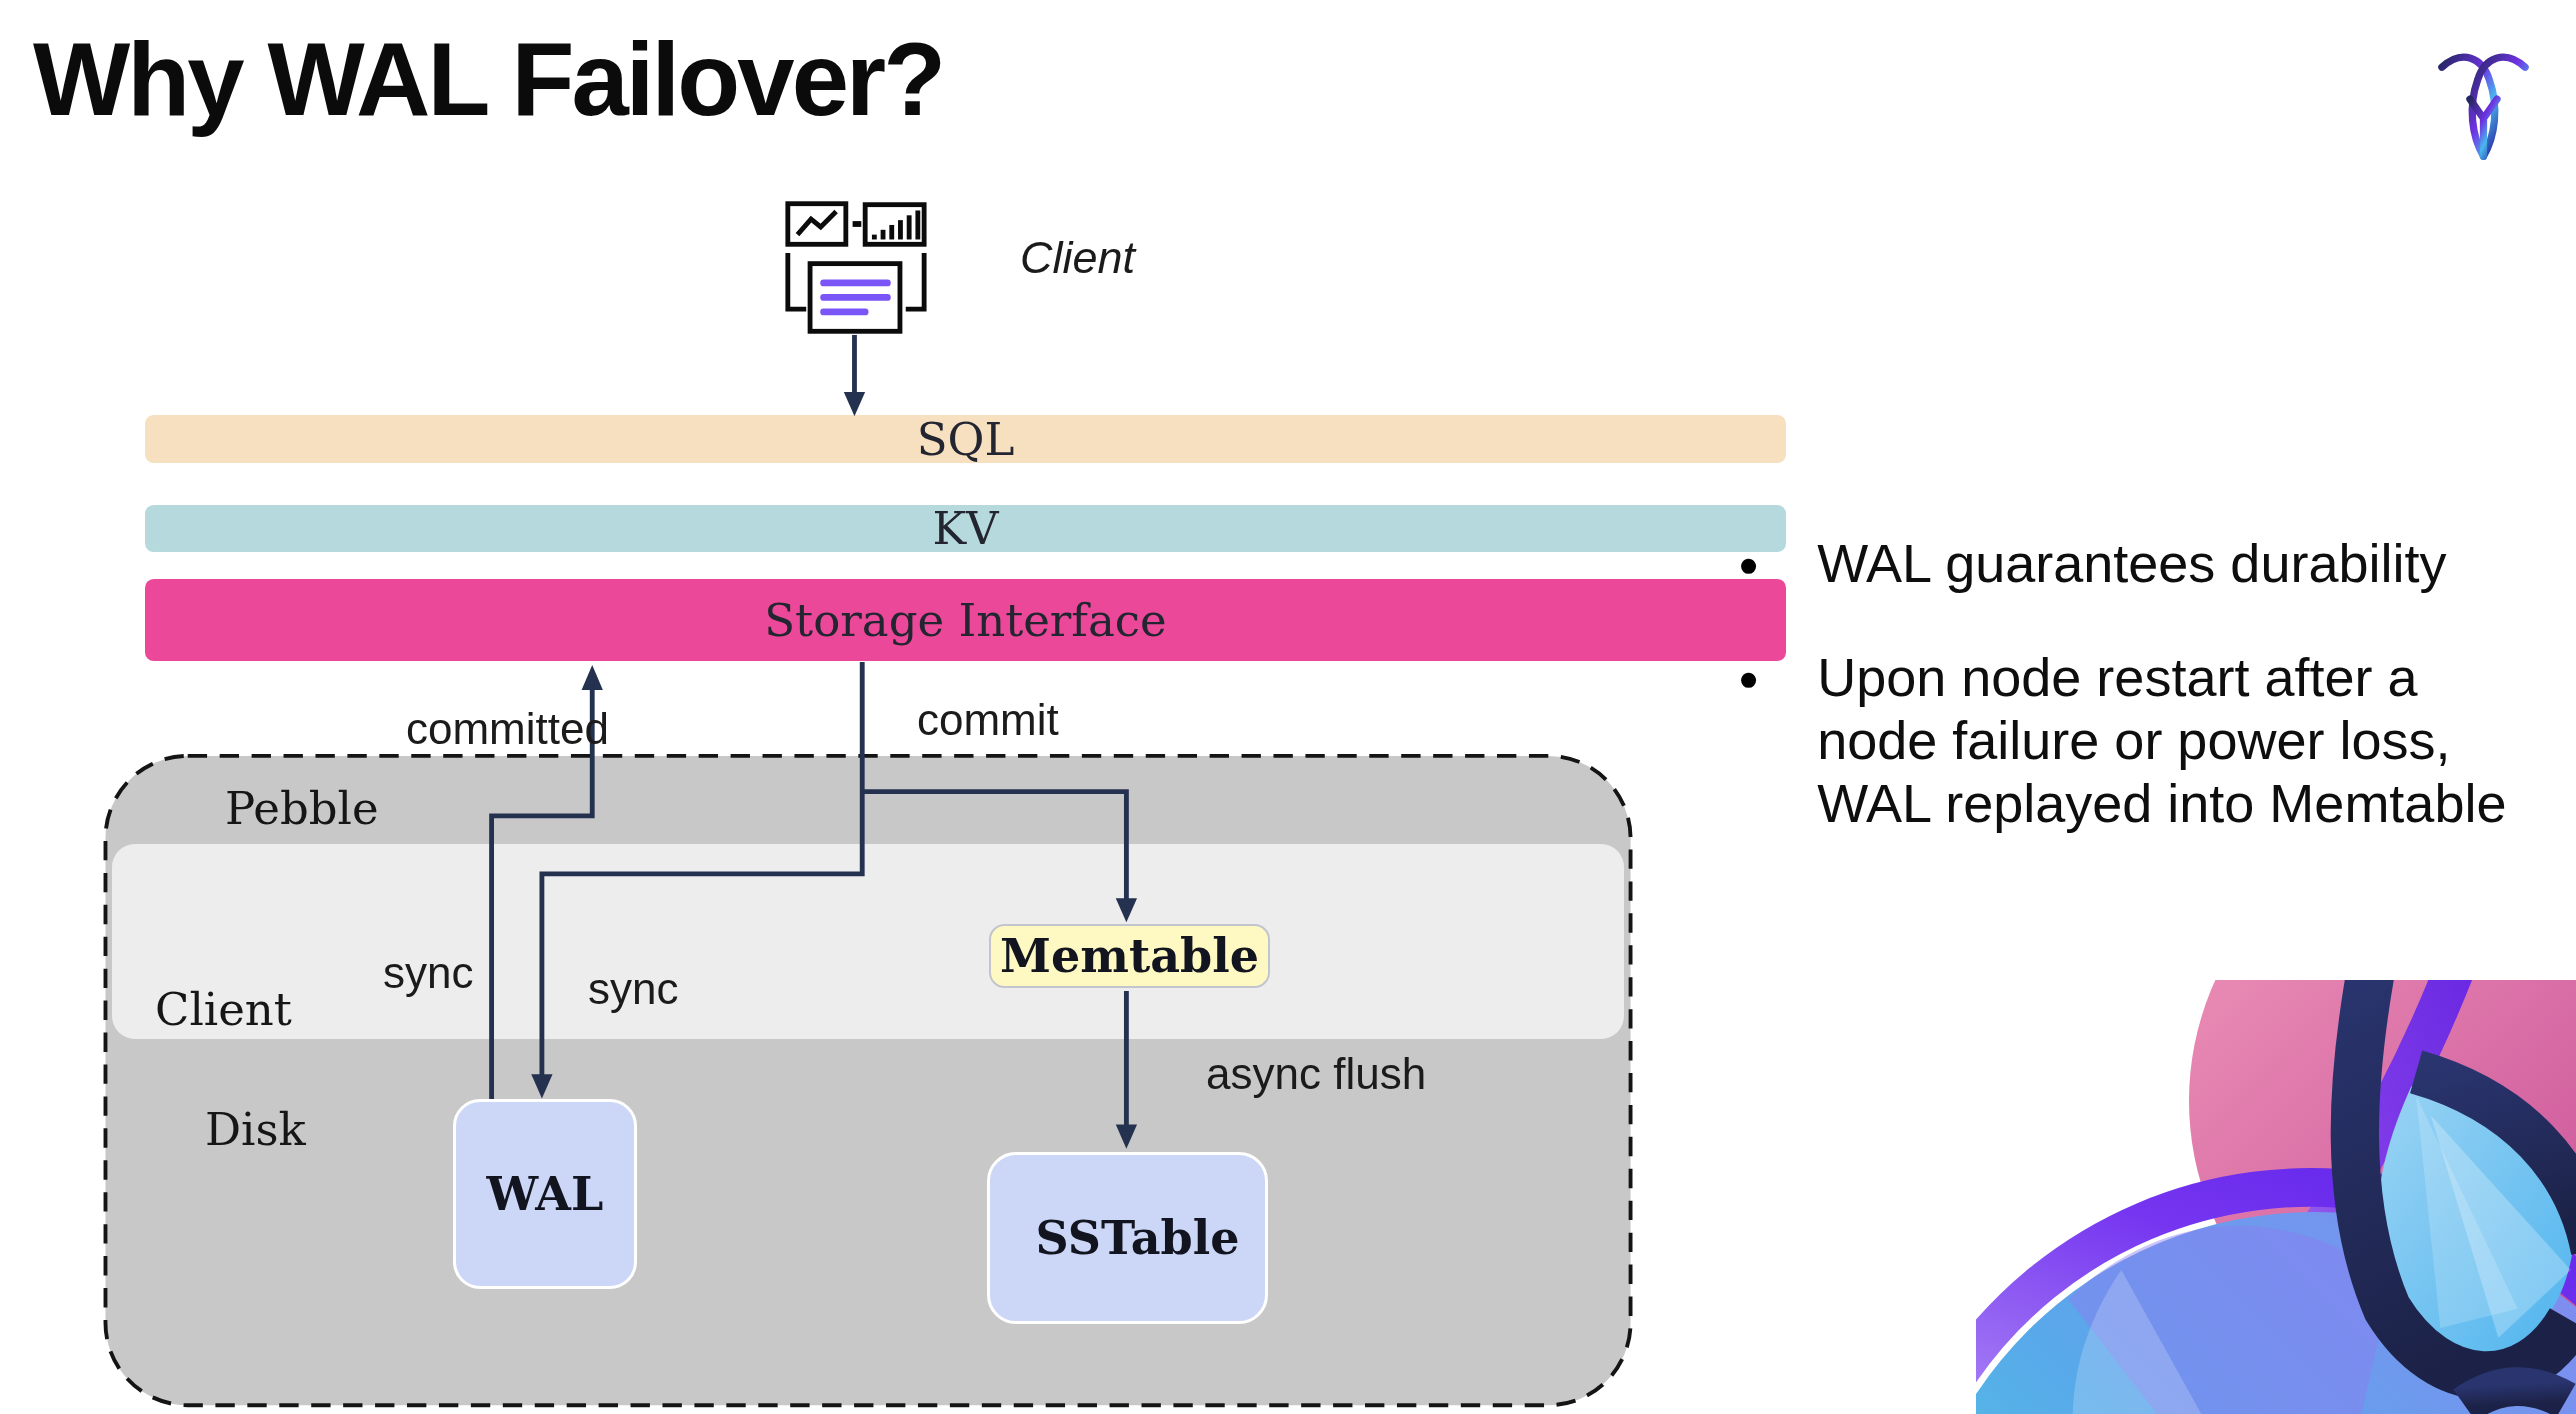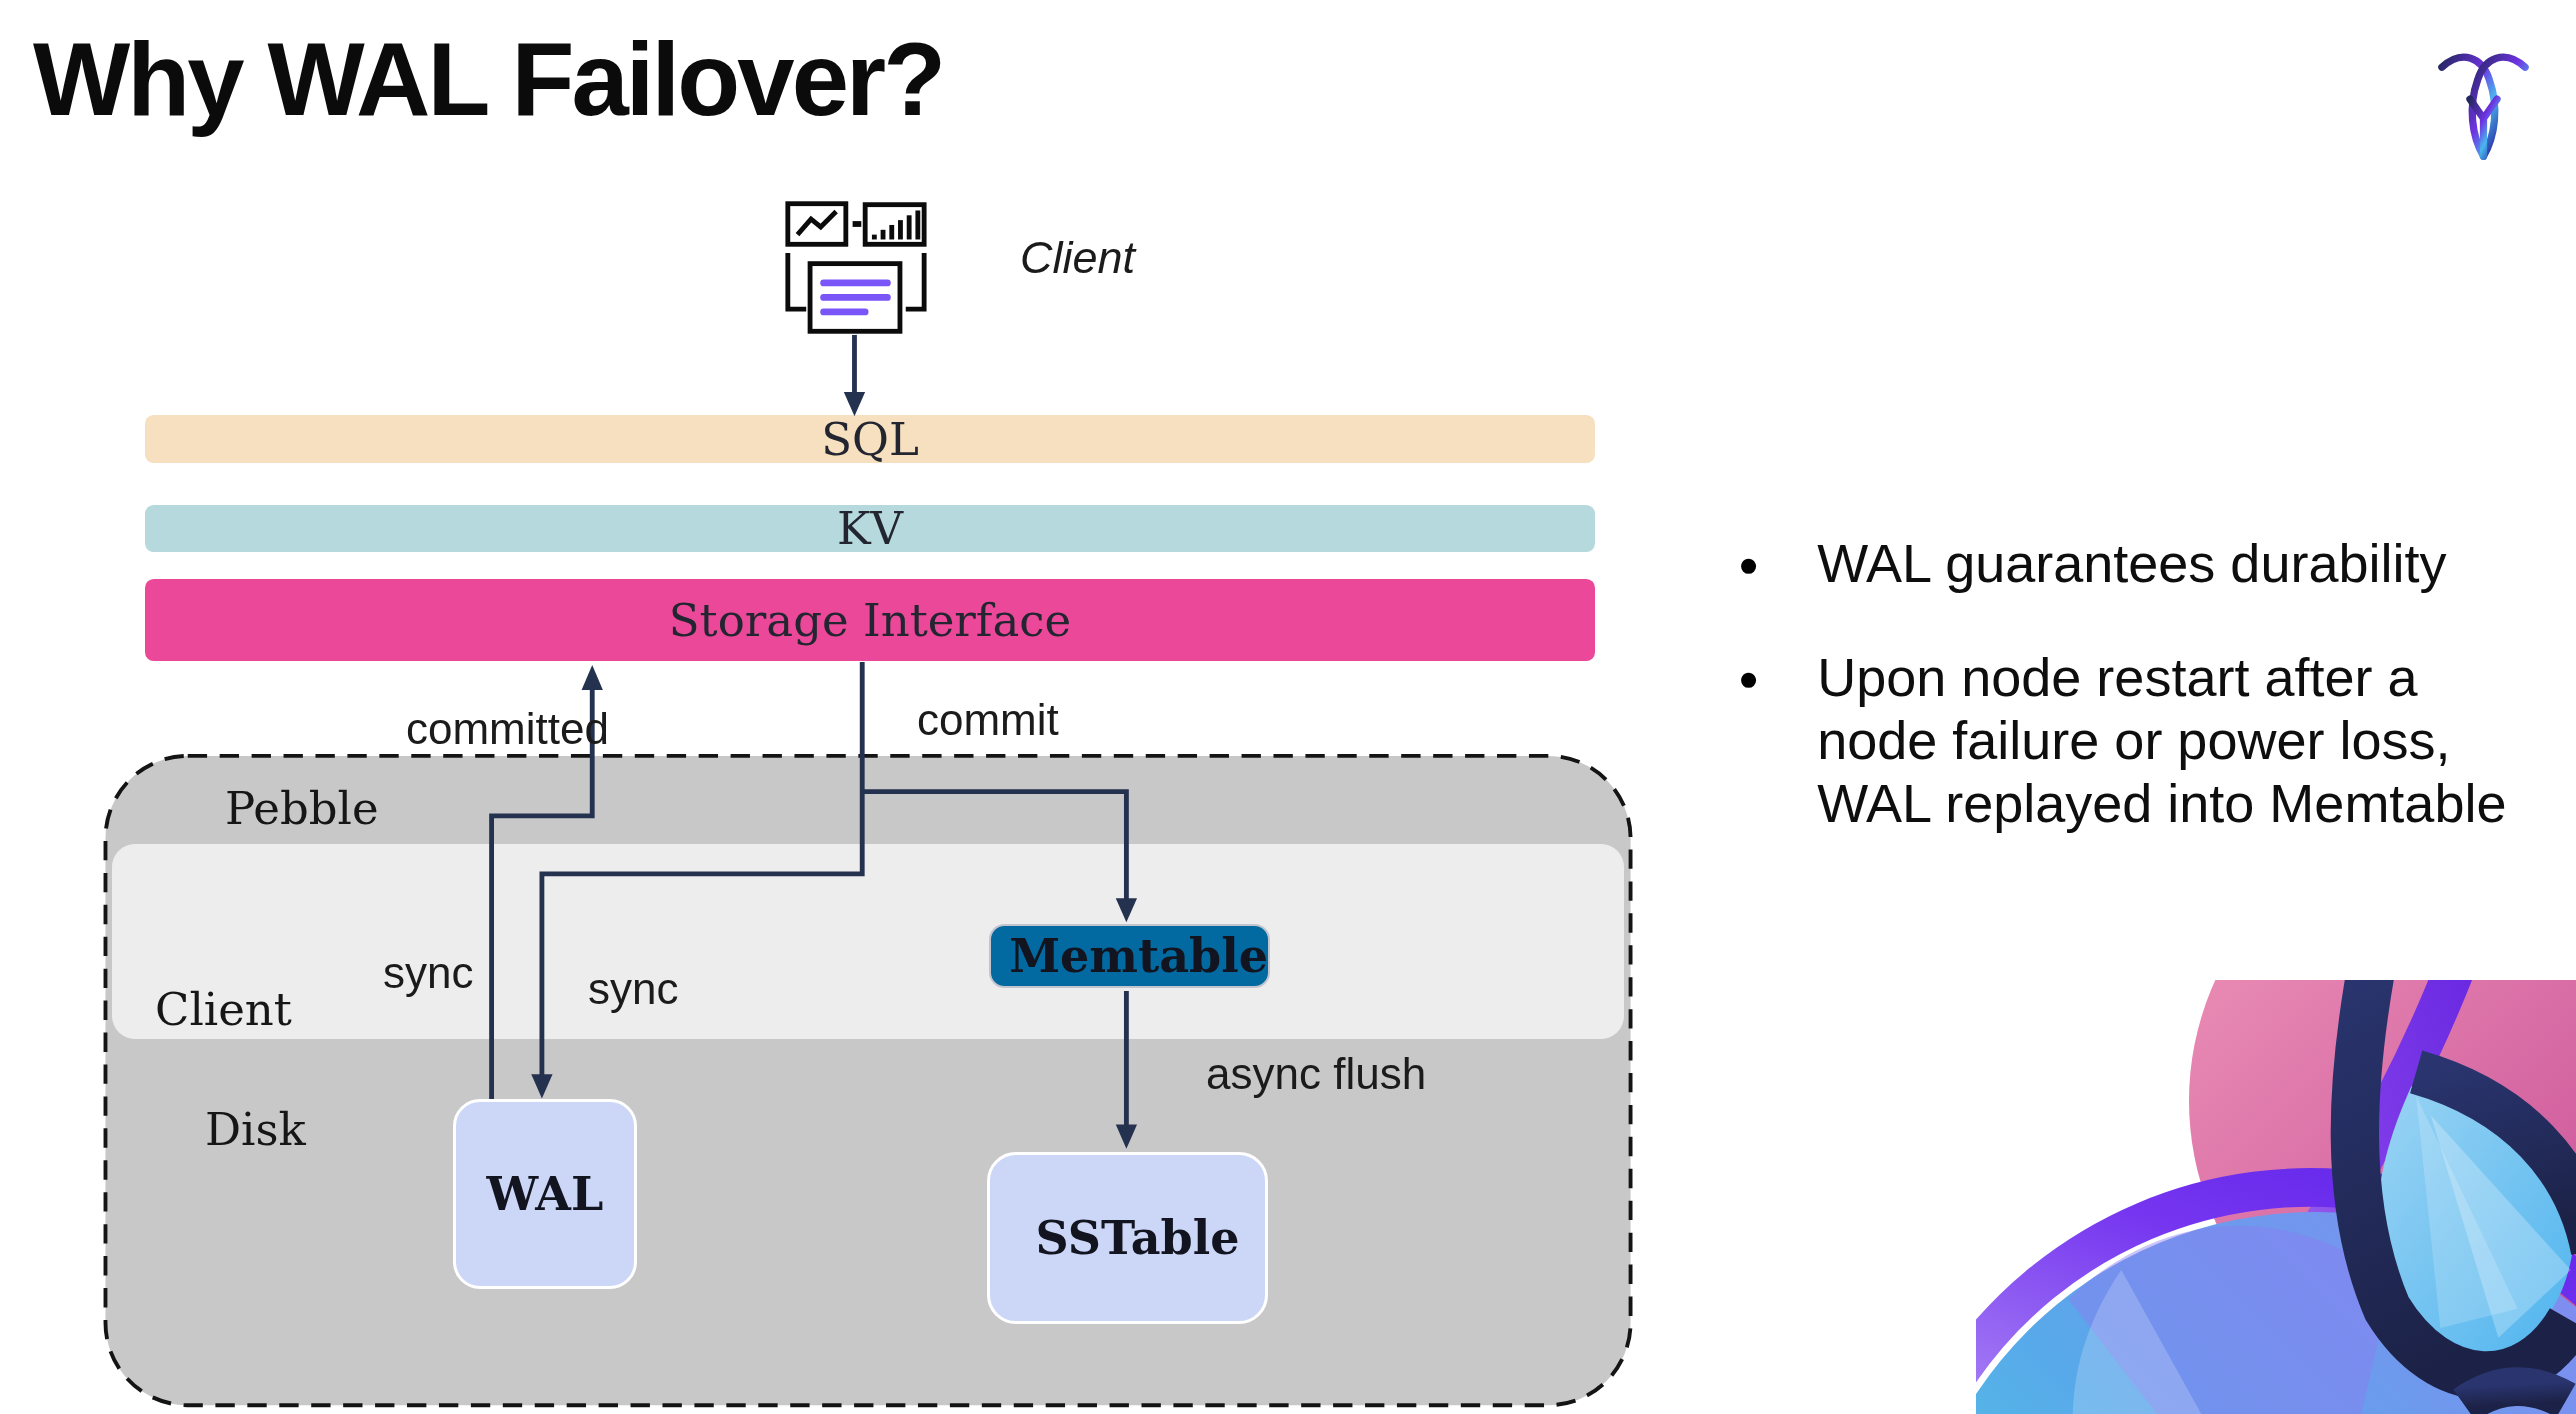--- a/index.html
+++ b/index.html
@@ -10,21 +10,21 @@
   .abs{position:absolute;}
 
   
   .title{
     left:33px;top:21px;font-size:103px;font-weight:800;letter-spacing:-2.9px;
     color:#0b0b0b;white-space:nowrap;
   }
 
   
   .bar{
-    left:145px;width:1450px;border-radius:8.7px;
+    left:145px;width:1641px;border-radius:8.7px;
     display:flex;align-items:center;justify-content:center;
     font-family:"DejaVu Serif",serif;font-size:45px;color:#232630;
   }
   .bar.sql{top:415px;height:48px;}
   .bar.kv{top:505px;height:47px;}
   .bar.storage{top:579px;height:82px;}
 
   
   .memory-band{
     left:112px;top:844px;width:1512px;height:195px;border-radius:23px;
@@ -147,21 +147,21 @@
       <path d="M612,687 L601,713 L623,713 Z"></path>
       <path d="M560,1135 L549,1110 L571,1110 Z"></path>
       <path d="M1164,953 L1153,928 L1175,928 Z"></path>
       <path d="M1164,1187 L1153,1162 L1175,1162 Z"></path>
     </g>
   </svg>
 
   <div class="abs node wal" style="background: rgb(204, 215, 248);">
     <span>WAL</span>
   </div>
-  <div class="abs node memtable" style="background: #0369a1; justify-content: flex-end;">
+  <div class="abs node memtable" style="background: #fef9c3;">
     <span>Memtable</span>
   </div>
   <div class="abs node sstable" style="background: rgb(204, 215, 248);">
     <span>SSTable</span>
   </div>
 
   <div class="abs edge-label lbl-committed">committed</div>
   <div class="abs edge-label lbl-commit">commit</div>
   <div class="abs edge-label lbl-sync-left">sync</div>
   <div class="abs edge-label lbl-sync-right">sync</div>

